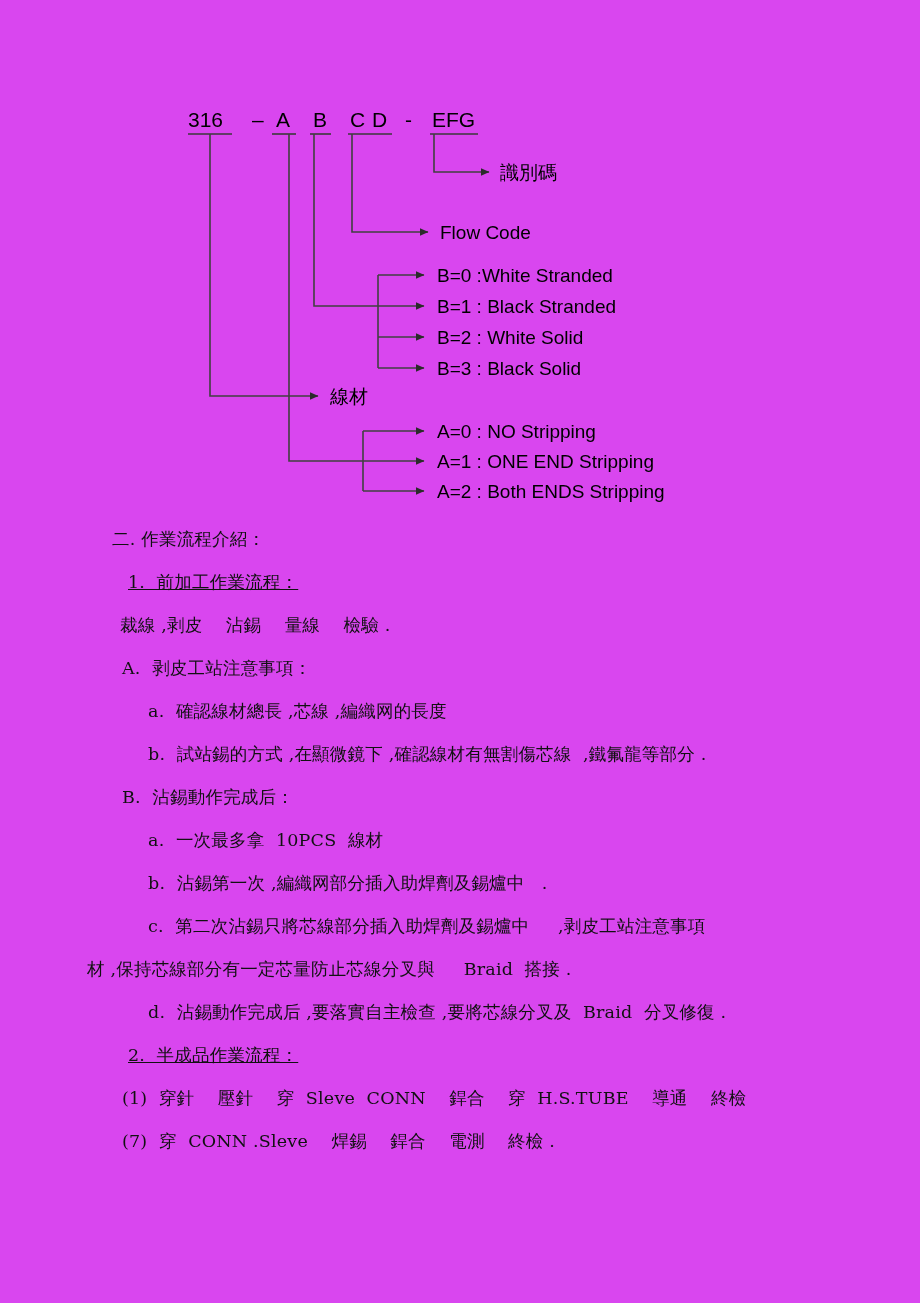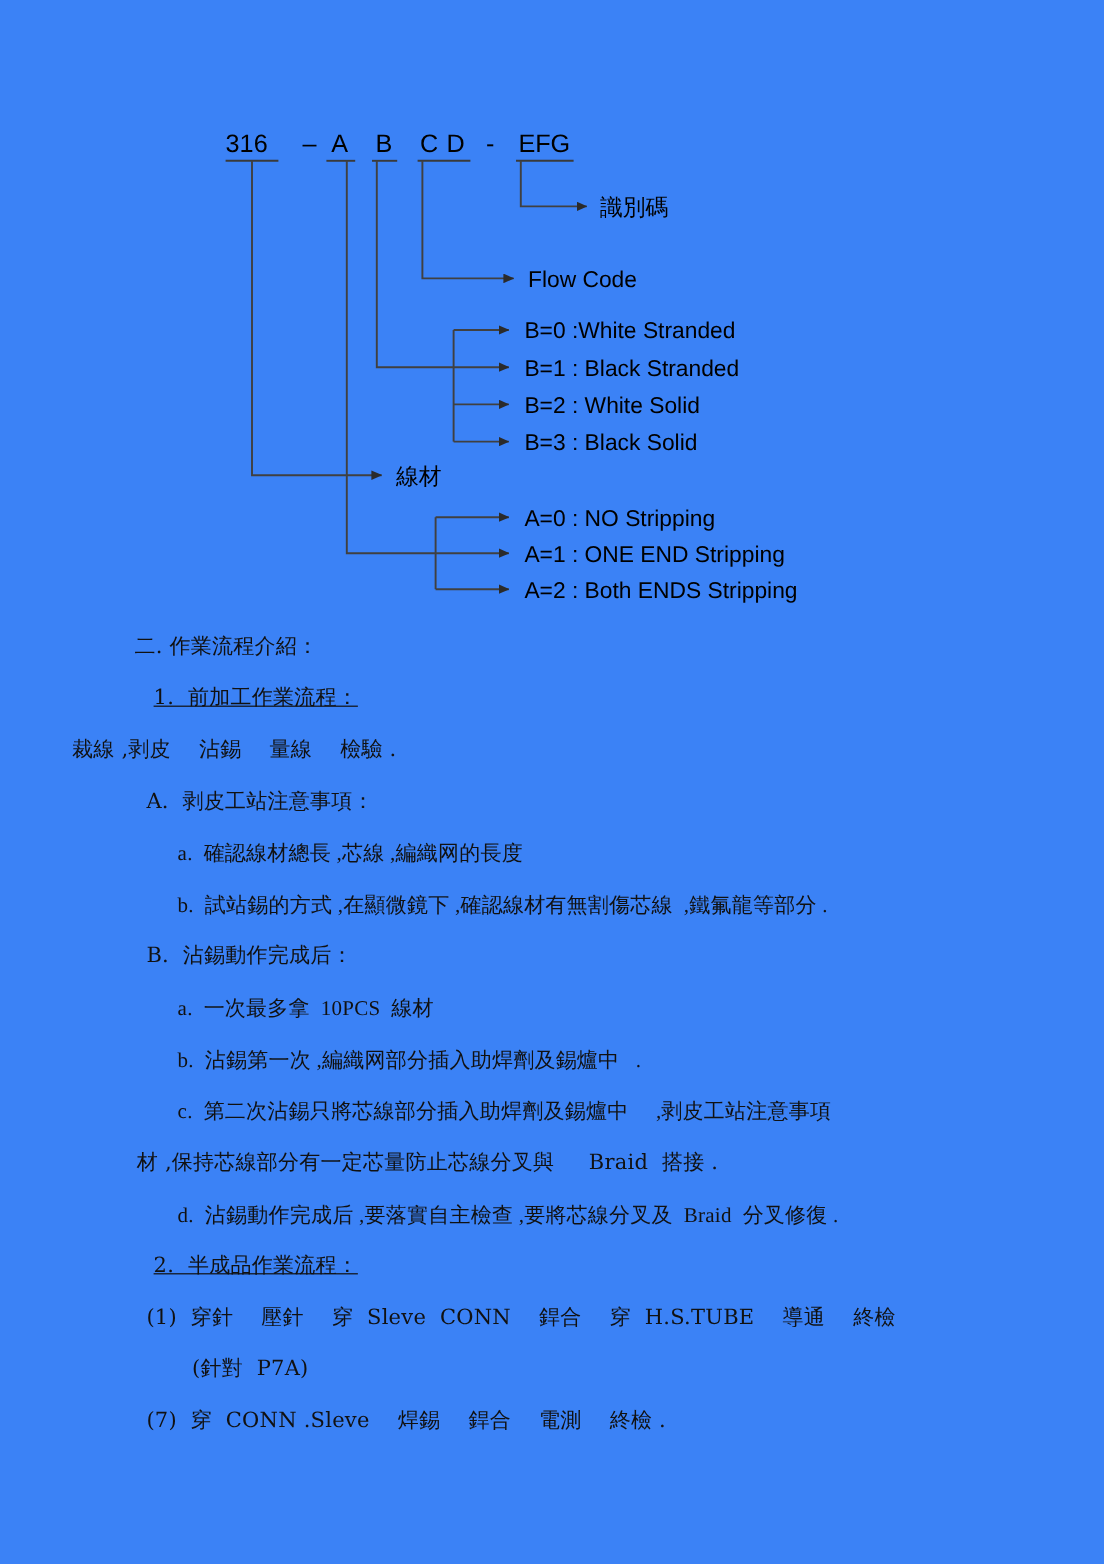--- a/index.html
+++ b/index.html
@@ -13,21 +13,21 @@
     position: relative;
     font-family: "Liberation Serif", "DejaVu Serif", serif;
     color: #000000;
     overflow: hidden;
   }
 
   #page {
     position: relative;
     width: 920px;
     height: 1303px;
-    background: #3b82f6;
+    background: #d946ef;
   }
 
   
   #code-diagram {
     position: absolute;
     left: 0;
     top: 0;
     width: 920px;
     height: 520px;
   }
@@ -74,24 +74,24 @@
   .line {
     font-family: "DejaVu Serif", "Liberation Serif", serif;
     font-size: 17.5px;
     line-height: 43px;
     color: #111;
     white-space: pre-wrap;
     letter-spacing: 0.2px;
   }
   .lvl-section { padding-left: 112px; }
   .lvl-num     { padding-left: 128px; text-decoration: underline; }
-  .lvl-flat    { padding-left: 60px; }
+  .lvl-flat    { padding-left: 120px; }
   .lvl-alpha   { padding-left: 122px; }
-  .lvl-sub     { padding-left: 148px; font-family: Liberation Serif, serif; }
-  .lvl-cont    { padding-left: 114px; }
+  .lvl-sub     { padding-left: 148px; }
+  .lvl-cont    { padding-left: 87px; }
   .lvl-paren   { padding-left: 122px; }
   .lvl-paren-cont { padding-left: 160px; }
 </style>
 </head>
 <body>
 
 <div id="page">
 
   <div id="code-diagram">
     <svg width="920" height="520" viewBox="0 0 920 520" xmlns="http://www.w3.org/2000/svg">
@@ -157,17 +157,16 @@
     <div class="line lvl-sub">a.  確認線材總長 ,芯線 ,編織网的長度</div>
     <div class="line lvl-sub">b.  試站錫的方式 ,在顯微鏡下 ,確認線材有無割傷芯線  ,鐵氟龍等部分 .</div>
     <div class="line lvl-alpha">B.  沾錫動作完成后：</div>
     <div class="line lvl-sub">a.  一次最多拿  10PCS  線材</div>
     <div class="line lvl-sub">b.  沾錫第一次 ,編織网部分插入助焊劑及錫爐中   .</div>
     <div class="line lvl-sub">c.  第二次沾錫只將芯線部分插入助焊劑及錫爐中     ,剥皮工站注意事項</div>
     <div class="line lvl-cont">材 ,保持芯線部分有一定芯量防止芯線分叉與     Braid  搭接 .</div>
     <div class="line lvl-sub">d.  沾錫動作完成后 ,要落實自主檢查 ,要將芯線分叉及  Braid  分叉修復 .</div>
     <div class="line lvl-num">2.  半成品作業流程：</div>
     <div class="line lvl-paren">(1)  穿針　 壓針　 穿  Sleve  CONN　 銲合　 穿  H.S.TUBE　 導通　 終檢</div>
-    <div class="line lvl-paren-cont">(針對  P7A)</div>
     <div class="line lvl-paren">(7)  穿  CONN .Sleve　 焊錫　 銲合　 電測　 終檢 .</div>
   </div>
 
 </div>
 
 </body></html>

